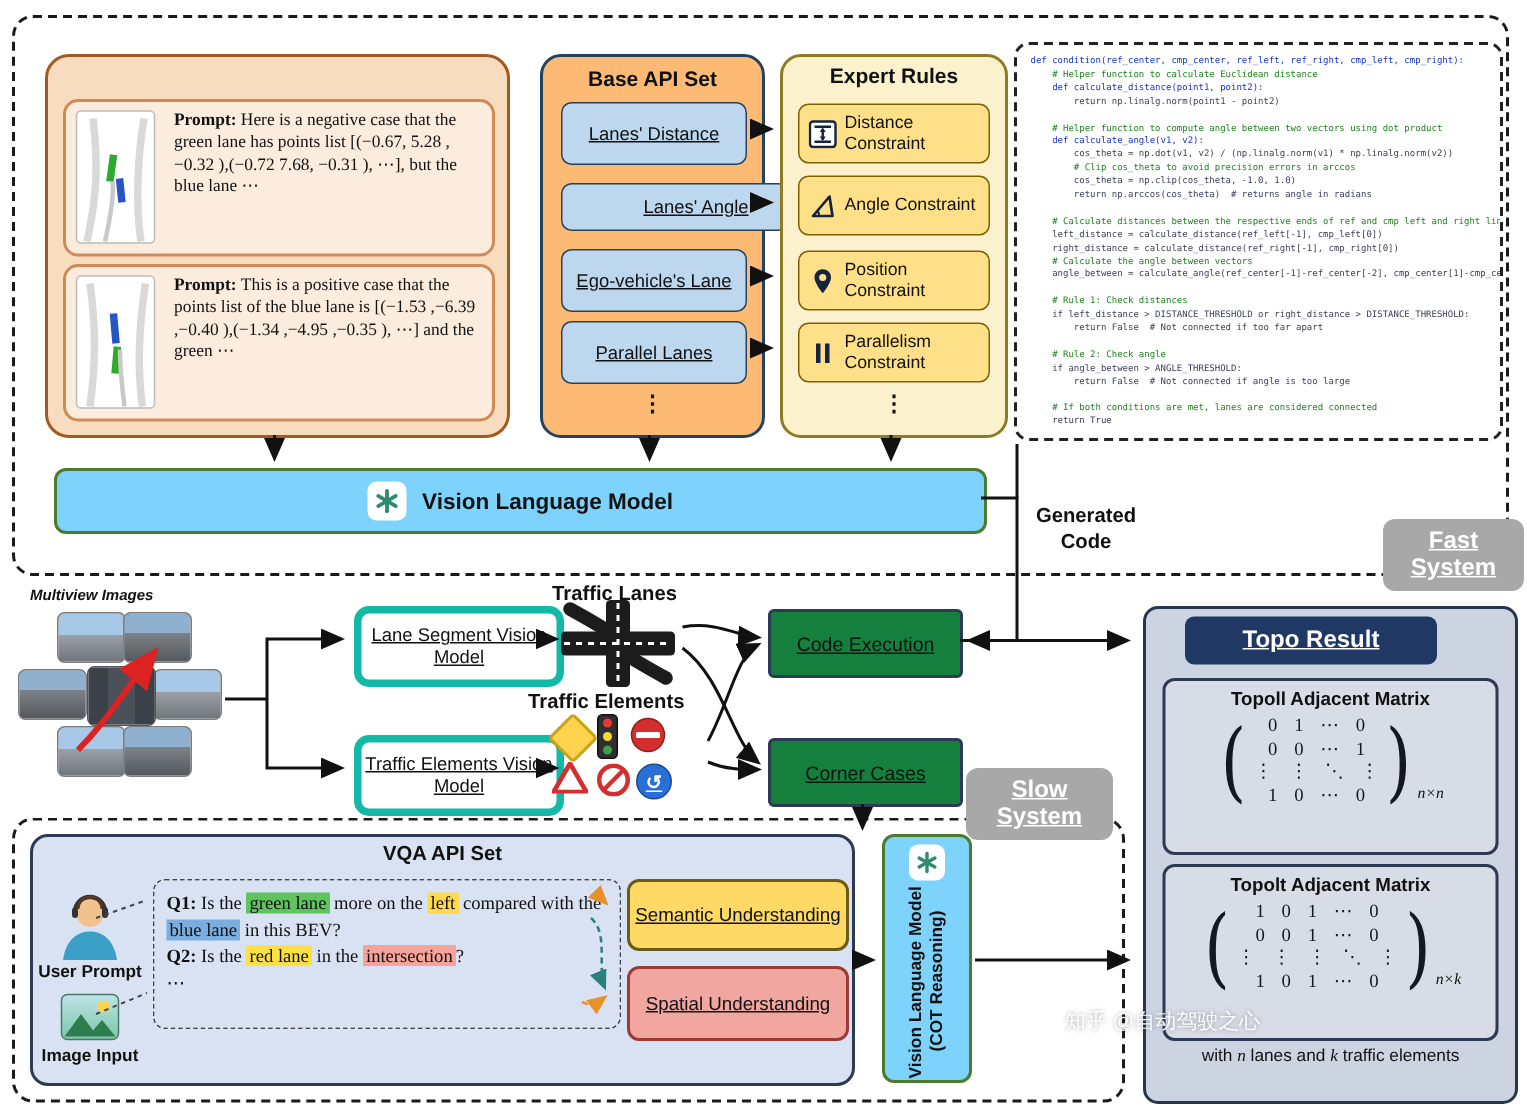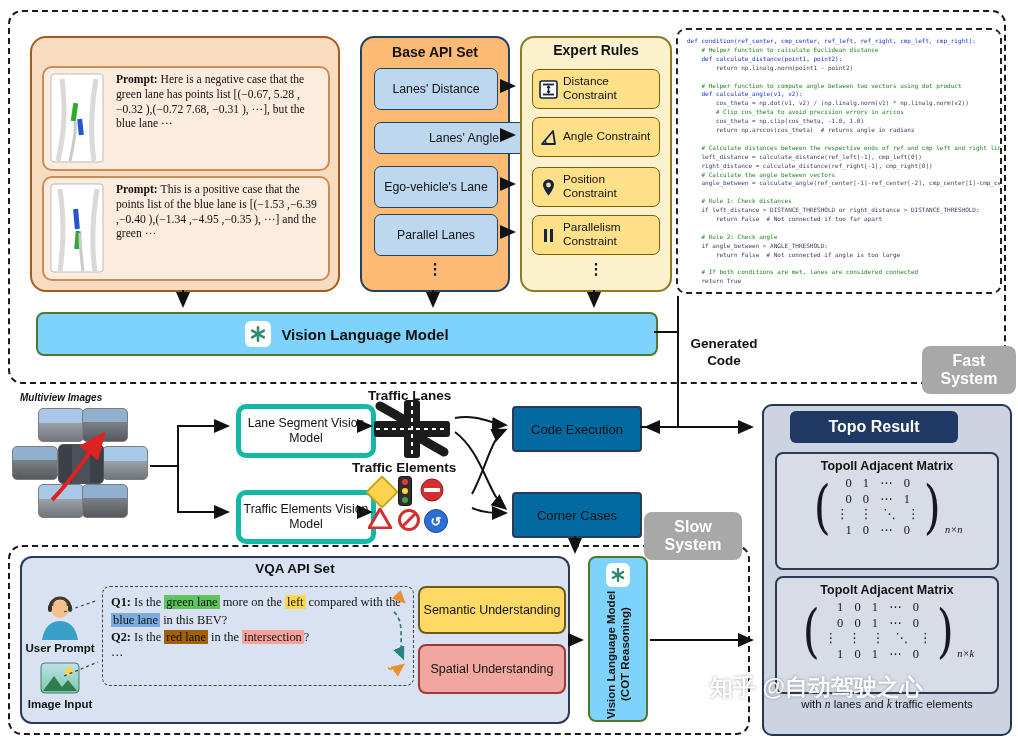--- a/index.html
+++ b/index.html
@@ -1,19 +1,19 @@
 <!DOCTYPE html>
 <html><head>
 <meta charset="utf-8">
 <style>
   html,body{margin:0;padding:0;background:#fff;}
   #stage{position:relative;width:1018px;height:739px;background:#fff;overflow:hidden;
          font-family:"Liberation Sans",sans-serif;color:#111;}
   .abs{position:absolute;}
-  .ctr{display:flex;align-items:center;justify-content:center;text-align:center;}
+  .ctr{display:flex;align-items:center;justify-content:center;text-align:center;text-decoration:underline;}
 
   
   .sysbox{border:2.5px dashed #1a1a1a;border-radius:14px;background:#fff;z-index:1;}
   #fast-box{left:8px;top:10px;width:994px;height:370px;}
   #slow-box{left:8px;top:545px;width:738px;height:186px;}
   .sysbadge{background:#a8a8a8;color:#fff;font-weight:bold;font-size:16px;line-height:1.15;
             border-radius:8px;z-index:6;}
   #fast-badge{left:922px;top:346px;width:94px;height:48px;}
   #slow-badge{left:644px;top:512px;width:98px;height:48px;}
 
@@ -75,21 +75,21 @@
   #thumbC{position:absolute;left:46px;top:36px;width:44px;height:38px;border-radius:5px;
           border:1px solid #555;background:linear-gradient(90deg,#3a4148 30%,#4a5158 30%,#4a5158 70%,#3a4148 70%);z-index:2;}
   .vmbox{position:absolute;background:#fff;border:5px solid #14b8a6;border-radius:10px;
          font-size:12.3px;line-height:1.2;z-index:2;}
   #lanemodel{left:236px;top:404px;width:130px;height:44px;}
   #elemmodel{left:236px;top:490px;width:130px;height:44px;}
   #laneslabel{left:368px;top:388px;font-weight:bold;font-size:13.5px;z-index:2;}
   #lanesicon{left:372px;top:400px;z-index:2;}
   #elemslabel{left:352px;top:460px;font-weight:bold;font-size:13.5px;z-index:2;}
   #elemsicons{left:366px;top:476px;width:104px;height:56px;z-index:2;}
-  .grybox{position:absolute;background:#0369a1;border:2px solid #2c3a54;border-radius:4px;
+  .grybox{position:absolute;background:#15803d;border:2px solid #2c3a54;border-radius:4px;
           font-size:13px;z-index:2;}
   #codeexec{left:512px;top:406px;width:126px;height:42px;}
   #cornercases{left:512px;top:492px;width:126px;height:42px;}
 
   
   #topopanel{left:762px;top:404px;width:246px;height:328px;background:#ccd4e2;
              border:2px solid #26364e;border-radius:10px;z-index:2;}
   #topohdr{position:absolute;left:26px;top:5px;width:168px;height:32px;background:#1f3864;
            border-radius:6px;color:#fff;font-weight:bold;font-size:16px;}
   .mtxbox{position:absolute;left:11px;width:220px;height:114px;background:#d8dce6;
@@ -116,32 +116,32 @@
   #imglabel{position:absolute;left:0px;top:140px;width:76px;text-align:center;
             font-weight:bold;font-size:11.5px;}
   #usericon{position:absolute;left:16px;top:36px;}
   #imgicon{position:absolute;left:18px;top:104px;}
   #qbox{position:absolute;left:80px;top:28px;width:312px;height:100px;border:1.6px dashed #444;
         border-radius:8px;padding:7px 8px;box-sizing:border-box;
         font-family:"Liberation Serif",serif;font-size:12.4px;line-height:1.42;}
   .hl-green{background:#5ec45e;padding:0 2px;}
   .hl-yellow{background:#ffd84d;padding:0 2px;}
   .hl-blue{background:#7badde;padding:0 2px;}
-  .hl-red{background:#a16207;padding:0 2px;}
+  .hl-red{background:#fde047;padding:0 2px;}
   .hl-pink{background:#f6a49b;padding:0 2px;}
   .uxbox{position:absolute;left:396px;width:144px;border-radius:8px;font-size:12.5px;line-height:1.2;}
   #semantic{top:28px;height:44px;background:#ffd966;border:2px solid #6b5b17;}
   #spatial{top:86px;height:46px;background:#f1a79f;border:2px solid #9c3a36;}
   #vlmcot{left:588px;top:556px;width:60px;height:166px;display:flex;flex-direction:column;
           align-items:center;padding-top:5px;box-sizing:border-box;}
   .vtext{writing-mode:vertical-rl;transform:rotate(180deg);font-weight:bold;font-size:11.5px;
          line-height:14px;text-align:center;flex:1;margin-top:2px;}
 
   
-  #watermark{left:710px;top:672px;font-weight:bold;font-size:23px;z-index:8;
+  #watermark{left:710px;top:672px;font-weight:normal;font-size:14px;z-index:8;
              color:rgba(255,255,255,.95);text-shadow:0 0 3px rgba(60,60,70,.45);}
 
   #wires{position:absolute;left:0;top:0;z-index:5;pointer-events:none;}
   svg{display:block;}
 </style>
 </head>
 <body>
 
 <div id="stage">
 

